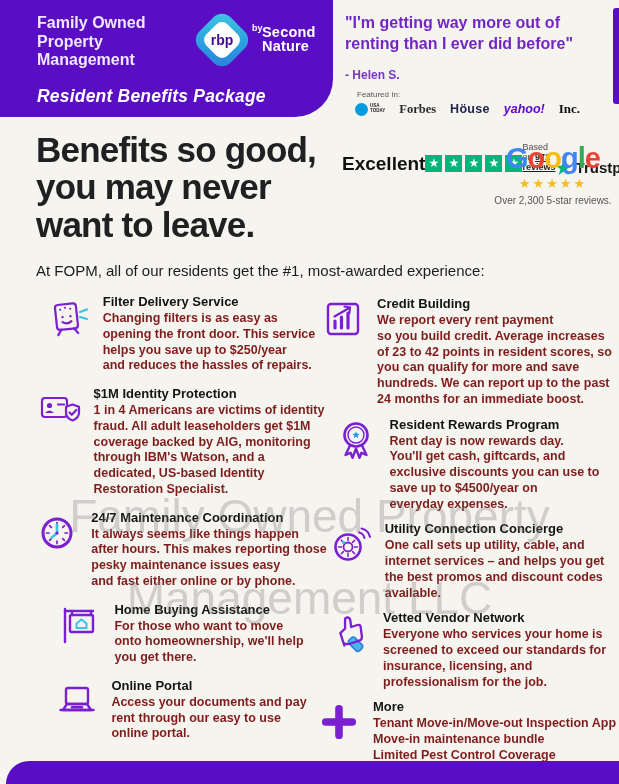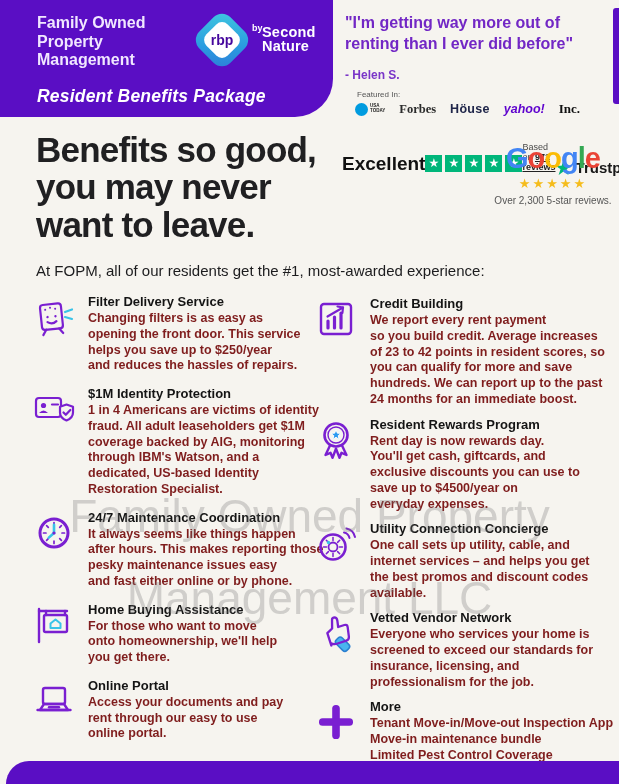--- a/index.html
+++ b/index.html
@@ -72,21 +72,21 @@
   .google-logo span:nth-child(4){color:#4285F4;}
   .google-logo span:nth-child(5){color:#34A853;}
   .google-logo span:nth-child(6){color:#EA4335;}
   .g-stars{color:#f5bc1c;font-size:13px;letter-spacing:2px;margin:3px 0 4px;}
   .g-caption{font-size:10px;color:#555;}
 
   
   .intro{position:absolute;left:36px;top:262px;font-size:15px;color:#1c1c1e;}
 
   
-  .col{position:absolute;display:flex;flex-direction:column;}
+  .col{position:absolute;display:flex;flex-direction:column;align-items:center;}
   .col-left{left:30px;top:294px;width:300px;gap:12px;}
   .col-right{left:312px;top:296px;width:307px;gap:9px;}
   .benefit{display:flex;gap:10px;align-items:flex-start;}
   .icon{flex:0 0 48px;height:46px;display:flex;align-items:center;justify-content:center;}
   .icon svg{width:44px;height:44px;}
   .b-text{flex:1;min-width:0;}
   .b-title{font-size:13px;font-weight:bold;color:#141414;margin-bottom:2px;}
   .b-desc{font-size:12.5px;color:#7f1d1d;line-height:1.26;white-space:pre-line;font-weight:bold;}
 
   

